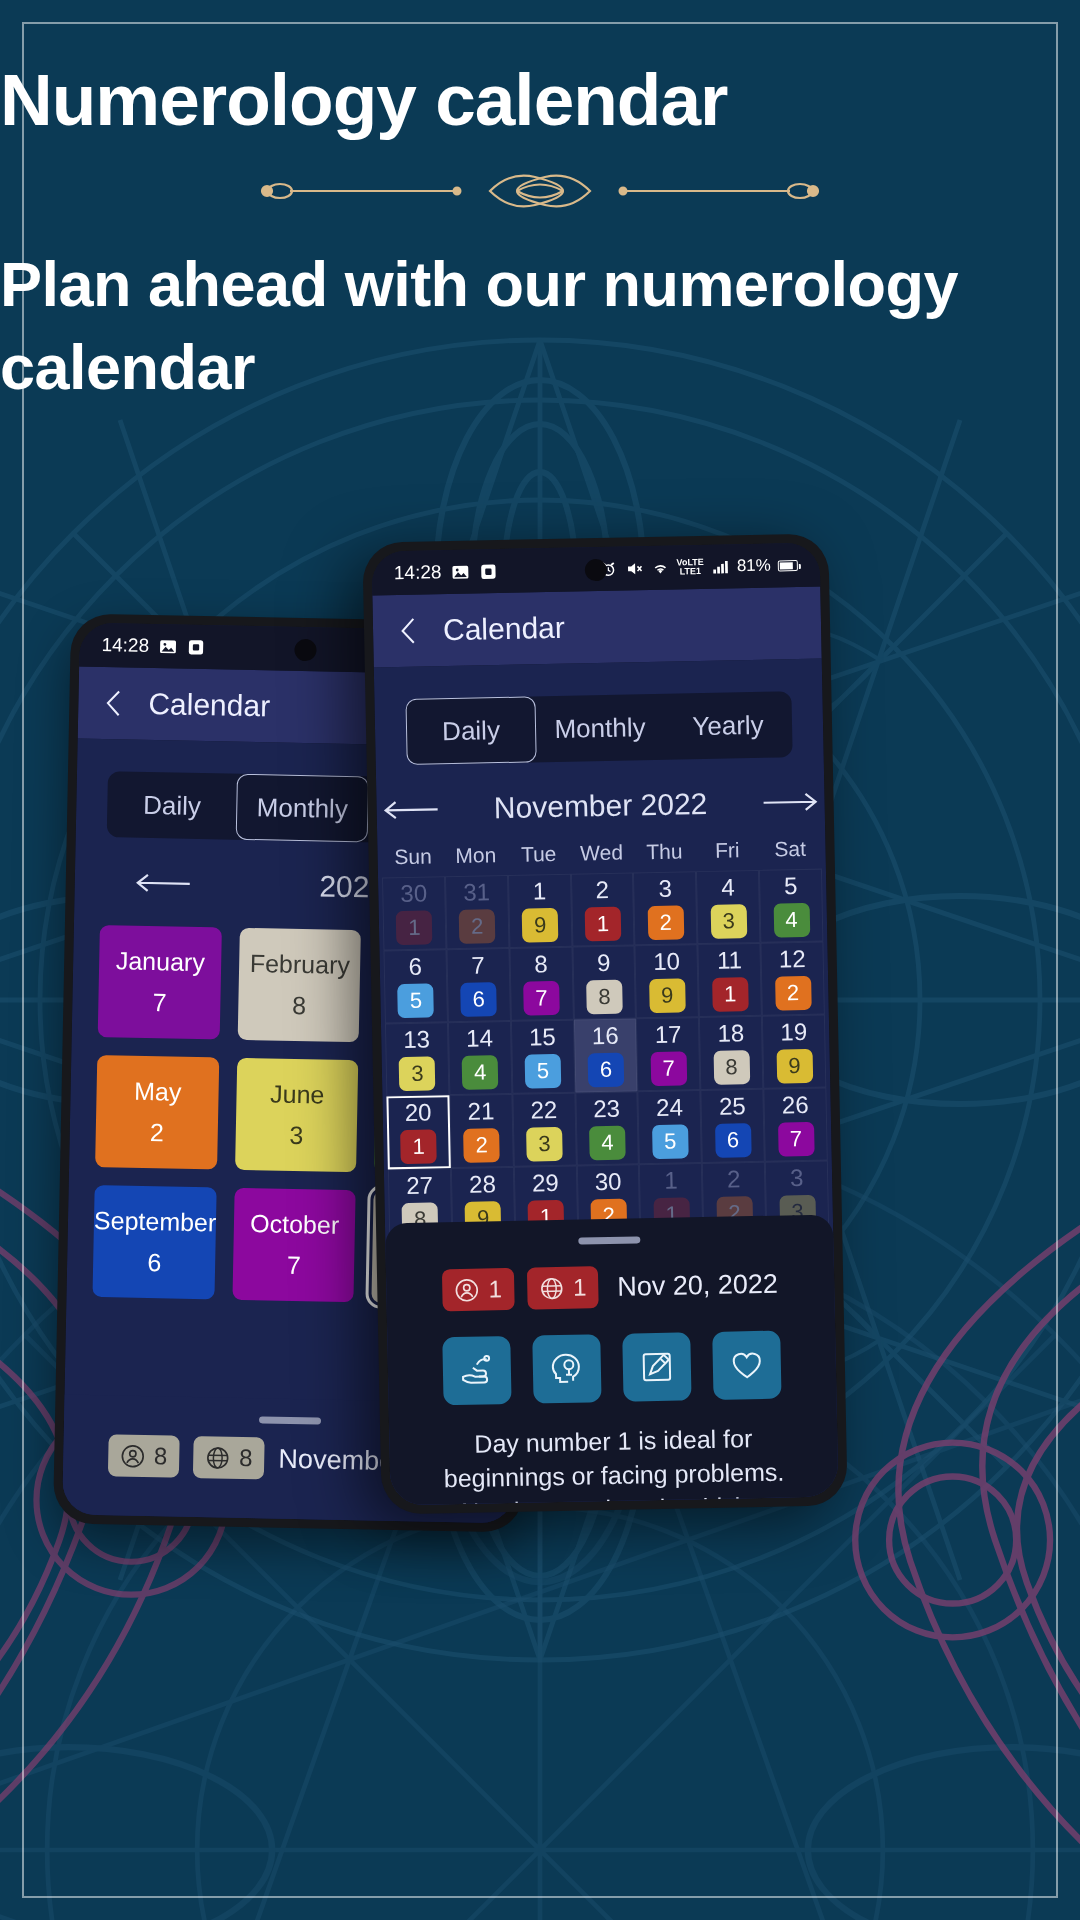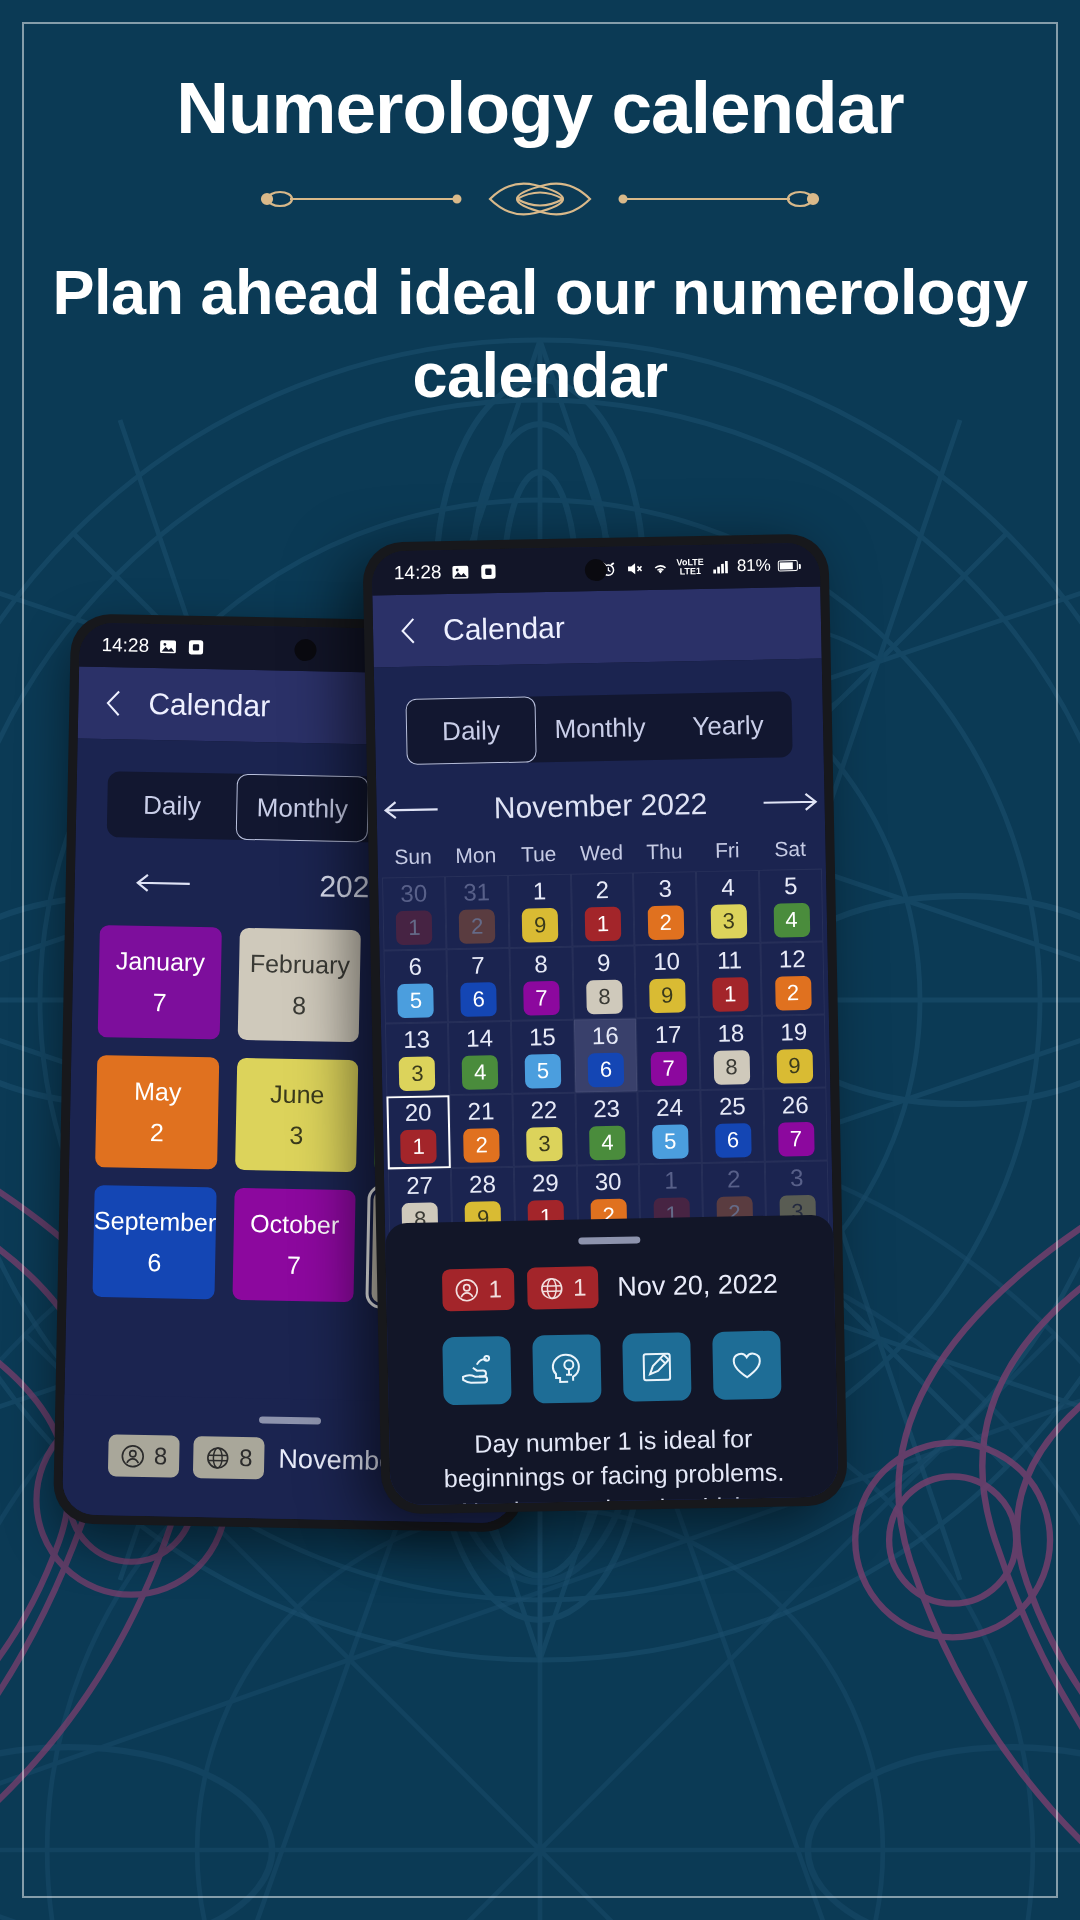--- a/index.html
+++ b/index.html
@@ -33,21 +33,21 @@
 
   
   .frame {
     position:absolute; left:22px; top:22px;
     width:1036px; height:1876px;
     border:2px solid rgba(255,255,255,.5);
     pointer-events:none;
   }
 
   
-  .head { position:absolute; left:0; top:12px; width:1080px; text-align:center; }
+  .head { position:absolute; left:0; top:4px; width:1080px; }
   .title {
     margin-top:58px;
     font-size:73px; font-weight:700; color:#ffffff;
     letter-spacing:-1px; line-height:1.05;
   }
   .divider { margin:28px auto 0; width:600px; height:48px; display:block; }
   .subtitle {
     margin-top:28px;
     font-size:63px; font-weight:700; color:#ffffff;
     line-height:1.32; letter-spacing:-.5px;
@@ -292,21 +292,21 @@
       <path d="M277 24 q23 -13 46 0 M277 24 q23 13 46 0"></path>
       <ellipse cx="40" cy="24" rx="12" ry="7"></ellipse>
       <ellipse cx="560" cy="24" rx="12" ry="7"></ellipse>
       <circle cx="27" cy="24" r="5" fill="#d9b98a"></circle>
       <circle cx="573" cy="24" r="5" fill="#d9b98a"></circle>
       <circle cx="217" cy="24" r="3.4" fill="#d9b98a"></circle>
       <circle cx="383" cy="24" r="3.4" fill="#d9b98a"></circle>
     </g>
   </svg>
 
-  <div class="subtitle">Plan ahead ideal our numerology calendar</div>
+  <div class="subtitle">Plan ahead with our numerology calendar</div>
 </div>
 
 <div class="phone" id="phone-left">
   <div class="screen">
     <div class="statusbar">
       <div class="sb-left">
         <span>14:28</span>
         <svg class="sb-ico" viewBox="0 0 24 24">
             <rect x="2" y="4" width="20" height="16" rx="2" fill="#fff"></rect>
             <circle cx="8" cy="9" r="1.8" fill="#121528"></circle>

